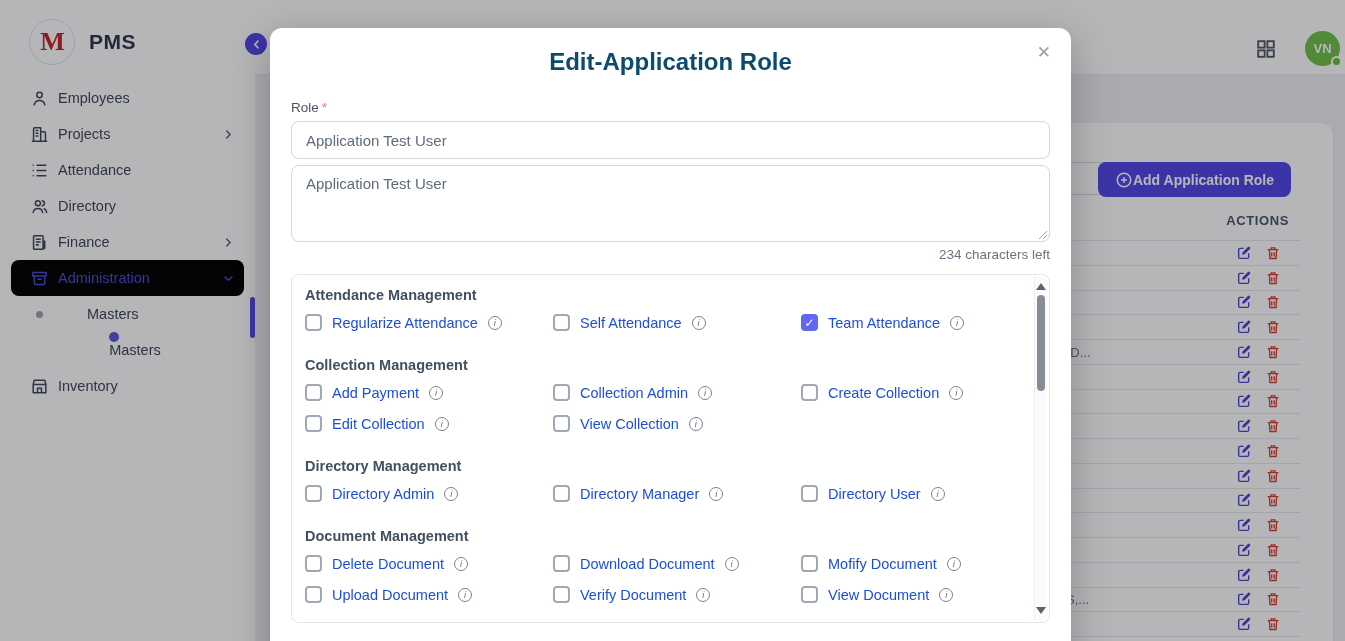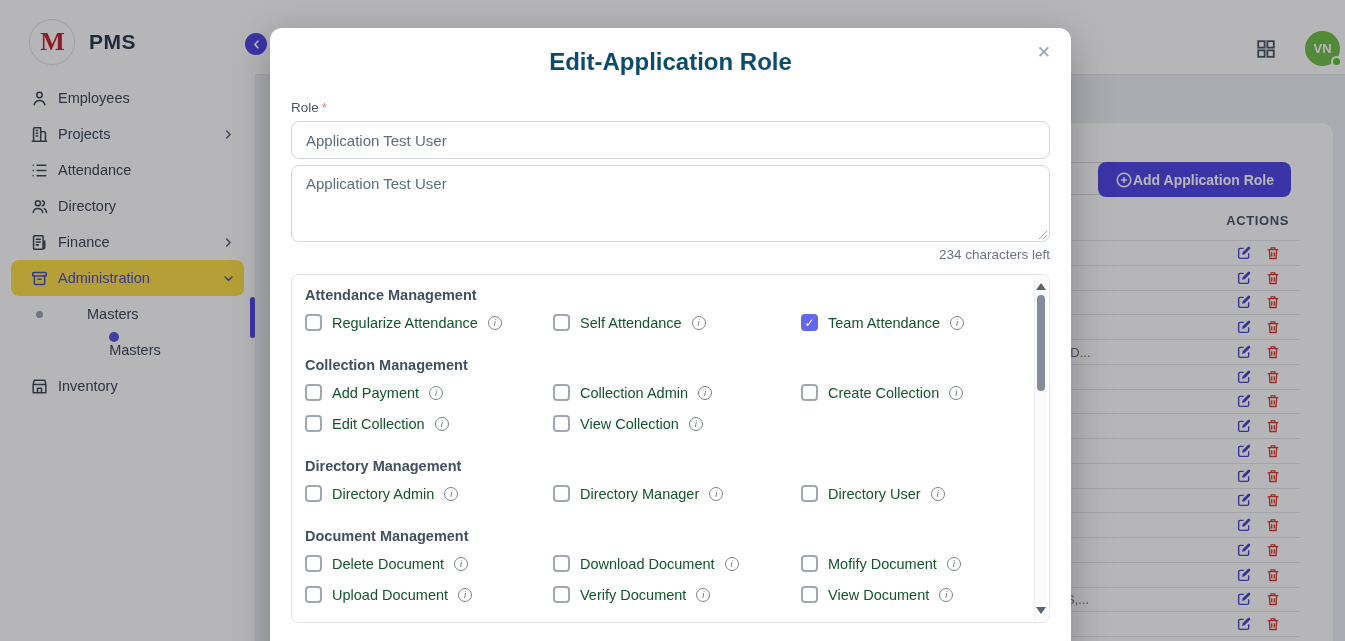--- a/index.html
+++ b/index.html
@@ -13,21 +13,21 @@
   .logo-circle { width:46px; height:46px; border-radius:50%; background:#fff; border:1px solid #dde0e6;
     display:flex; align-items:center; justify-content:center; }
   .logo-m { color:#c8232c; font-weight:bold; font-size:26px; font-family:"Liberation Serif",serif; letter-spacing:-1px; }
   .brand-name { font-size:21px; font-weight:bold; color:#2b3648; letter-spacing:.5px; }
   nav { position:absolute; left:0; top:80px; right:0; }
   .nav-item { position:relative; display:flex; align-items:center; height:36px; margin:0 11px; padding:0 10px 0 19px;
     border-radius:8px; color:#3c4657; font-size:14.5px; cursor:pointer; }
   .nav-item .nicon { width:19px; height:19px; display:flex; align-items:center; justify-content:center; margin-right:9px; color:#3c4657; }
   .nav-item .nicon svg { width:19px; height:19px; }
   .nav-item .nchev { margin-left:auto; display:flex; align-items:center; color:#55607a; }
-  .nav-item.active { background:#fde047; color:#4a49cf; }
+  .nav-item.active { background:#000000; color:#4a49cf; }
   .nav-item.active .nicon, .nav-item.active .nchev { color:#4a49cf; }
   .nav-item.sub { padding-left:25px; }
   .ndot { width:7px; height:7px; border-radius:50%; background:#9aa1ad; margin-right:44px; }
   .nav-item.sub.active { background:transparent; color:#3c4657;flex-direction:column; }
   .nav-item.sub.active .ndot { width:10px; height:10px; background:#5a55e0; margin-right:41px; margin-left:-1px; }
   .active-bar { position:absolute; left:250px; top:297px; width:5px; height:41px; background:#4f46e5; border-radius:3px; z-index:1; }
 
   
   .topbar { position:absolute; left:255px; top:0; right:0; height:75px; background:#ffffff; border-bottom:1px solid #e7e9ee; z-index:1; }
   .grid-icon { position:absolute; right:68px; top:38px; width:22px; height:22px; color:#4b5563; cursor:pointer; }
@@ -80,21 +80,21 @@
 
   .perm-box { position:relative; margin-top:12px; height:349px; border:1px solid #e3e5e9; border-radius:8px;
     padding:12px 30px 0 13px; overflow:hidden; }
   .psection { margin-bottom:26px; }
   .ptitle { font-size:14.5px; font-weight:bold; color:#43505f; margin-bottom:11px; }
   .pgrid { display:grid; grid-template-columns:248px 248px 1fr; row-gap:14px; }
   .pitem { display:flex; align-items:center; gap:10px; cursor:pointer; }
   .cbox { width:17px; height:17px; border:2px solid #a1a7b3; border-radius:4px; background:#fff; flex:0 0 auto;
     display:flex; align-items:center; justify-content:center; font-size:12px; color:#fff; line-height:1; }
   .pitem.checked .cbox { background:#6366f1; border-color:#6366f1; }
-  .plabel { font-size:14.5px; color:#14532d;text-align:right; }
+  .plabel { font-size:14.5px; color:#1d4ed8;text-align:right; }
   .info { width:14px; height:14px; border:1px solid #7a818c; border-radius:50%; color:#6b7280; font-size:9.5px;
     display:flex; align-items:center; justify-content:center; font-style:italic; flex:0 0 auto; }
 
   
   .sbar { position:absolute; top:2px; right:2px; bottom:2px; width:13px; background:#fbfbfc; border-left:1px solid #eceef1; border-radius:0 7px 7px 0; }
   .sarrow { position:absolute; left:50%; transform:translateX(-50%); width:0; height:0; cursor:pointer; }
   .sarrow.up { top:6px; border-left:5px solid transparent; border-right:5px solid transparent; border-bottom:7px solid #5c6370; }
   .sarrow.down { bottom:6px; border-left:5px solid transparent; border-right:5px solid transparent; border-top:7px solid #5c6370; }
   .sthumb { position:absolute; left:2px; width:8px; top:18px; height:96px; background:#878d97; border-radius:5px; cursor:pointer; }
 </style>

